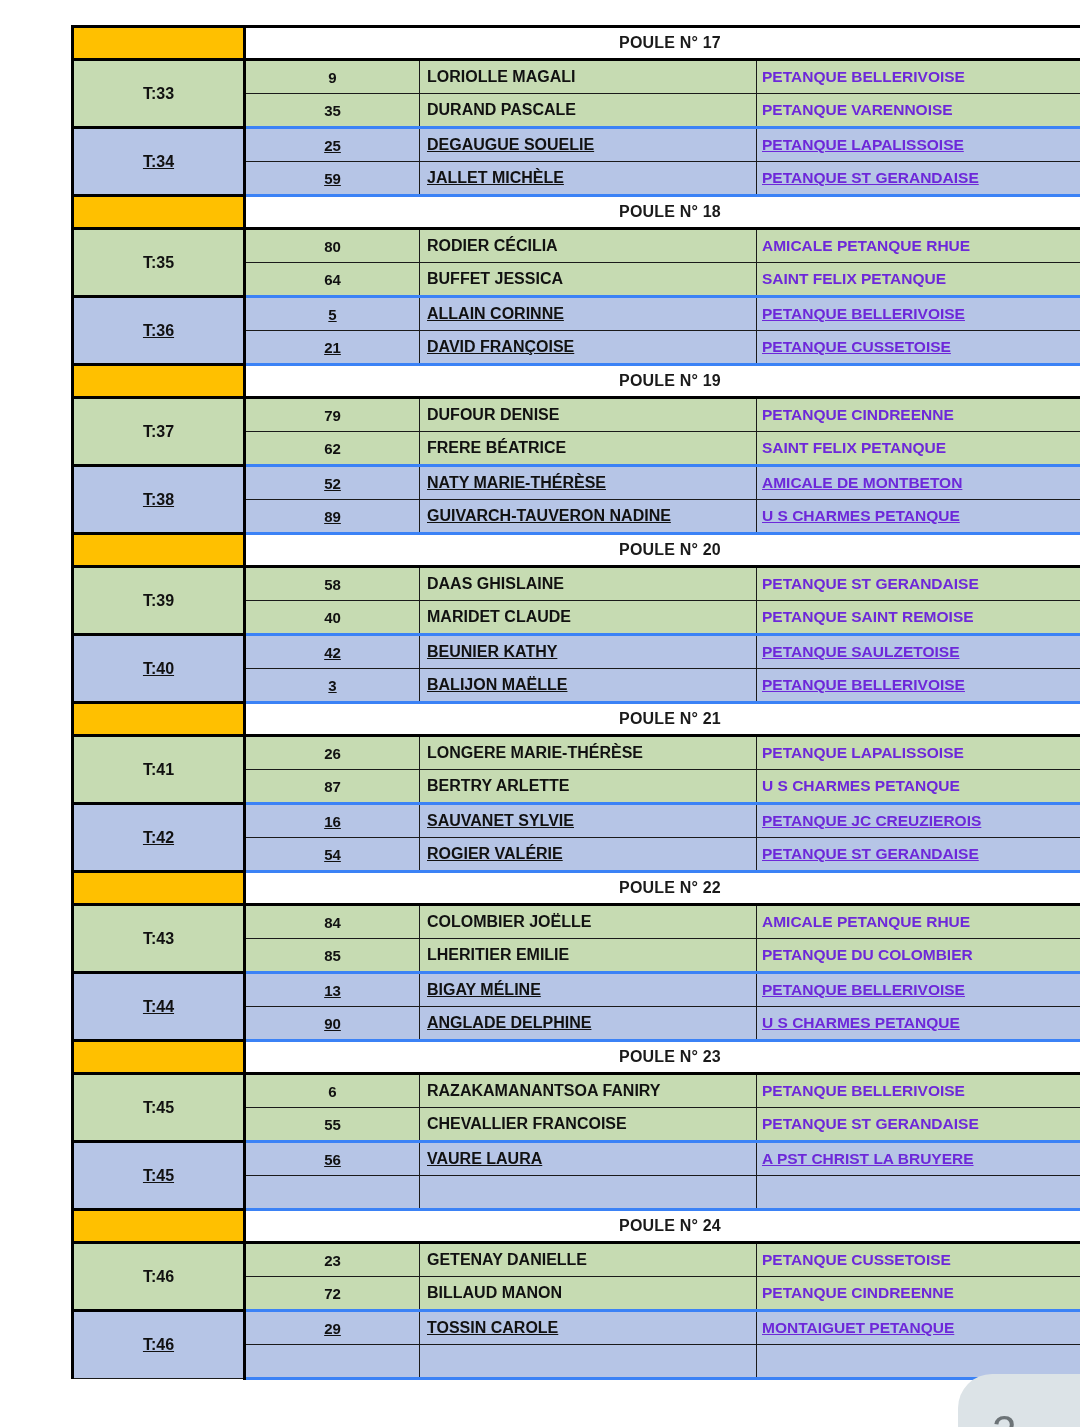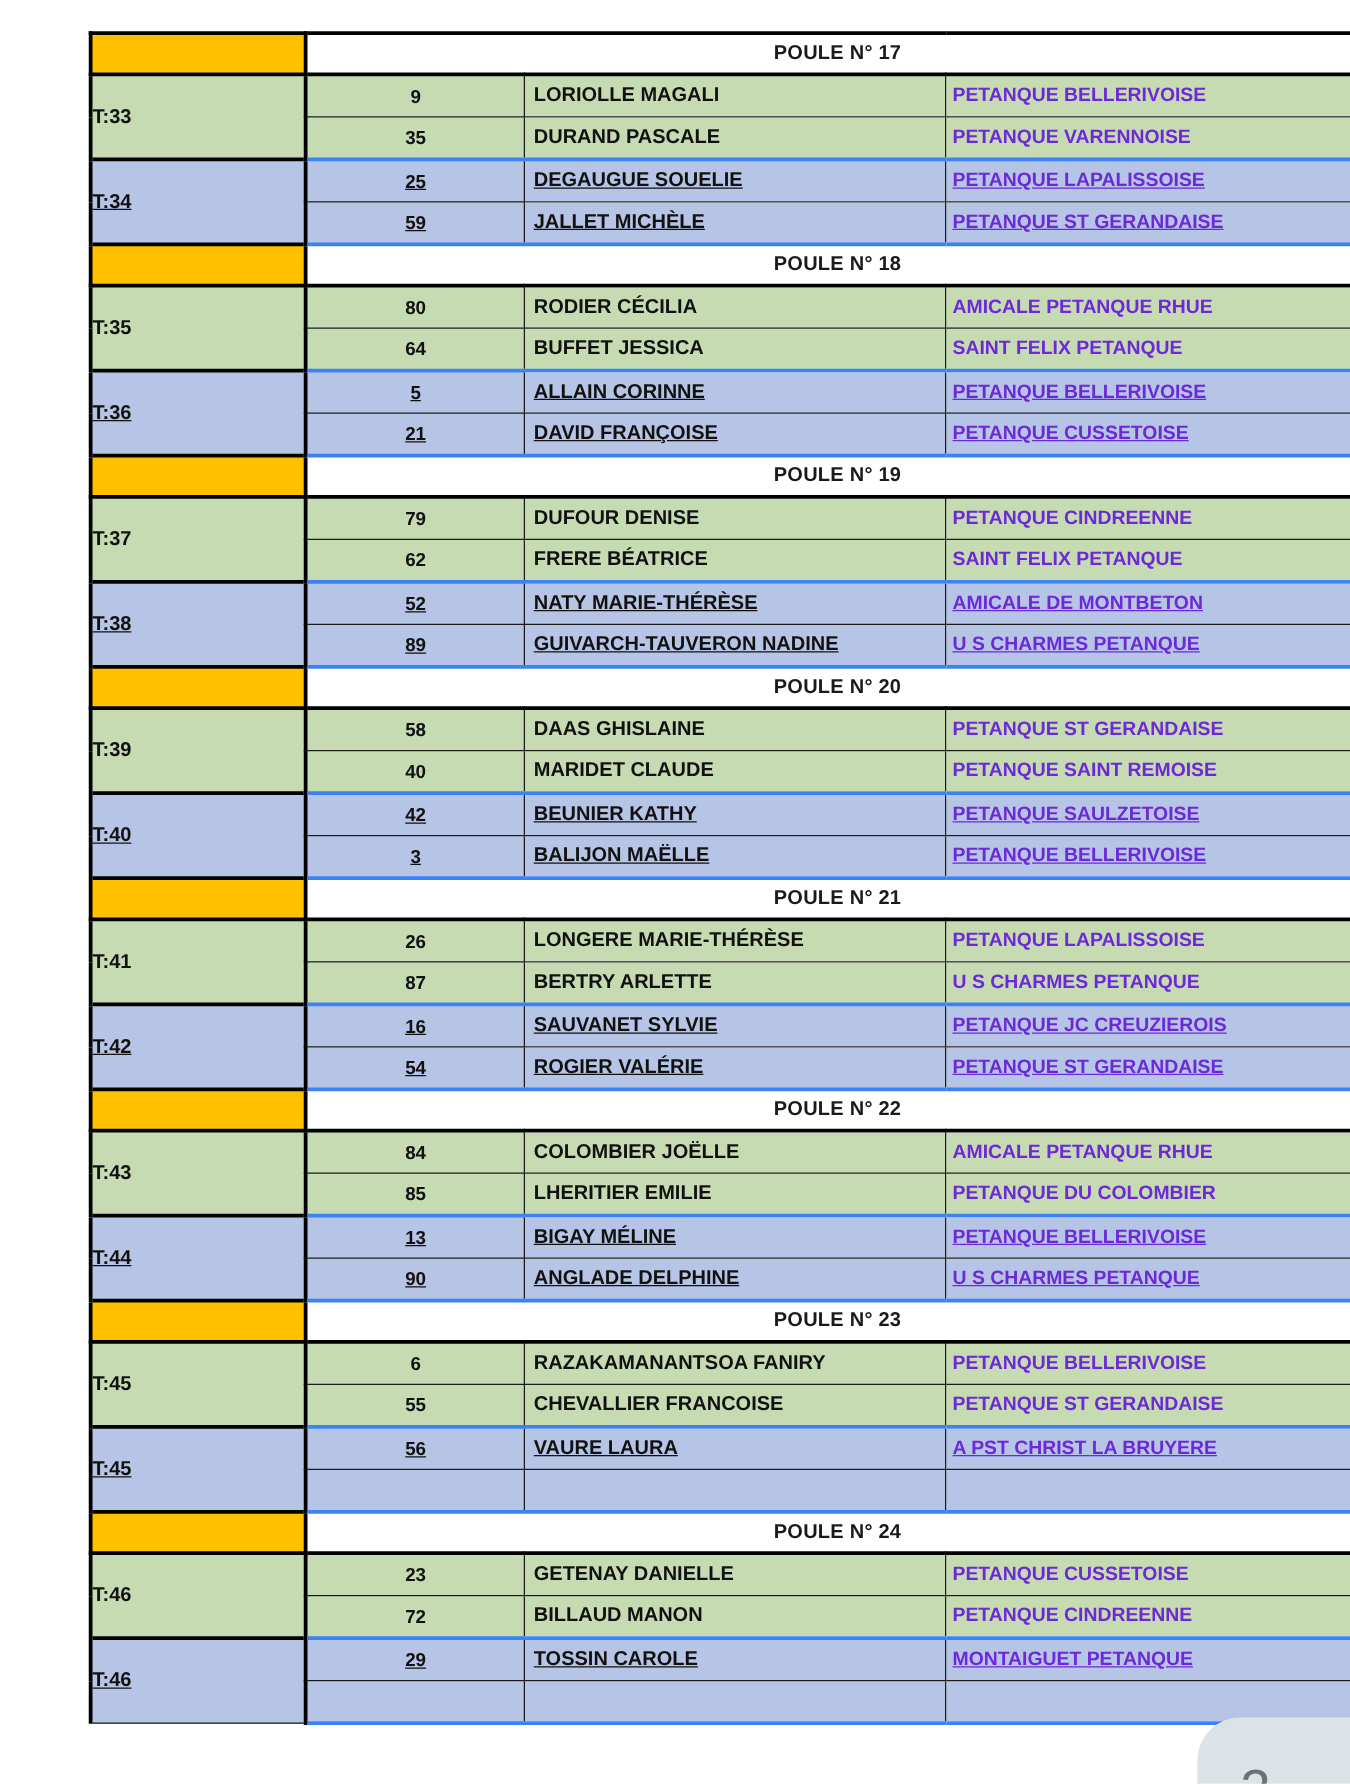--- a/index.html
+++ b/index.html
@@ -58,21 +58,21 @@
   
   tr.player td {
     height: 32px;
     padding: 0;
     vertical-align: middle;
     border: 1.5px solid #1a1a1a;
   }
   tr.player td.tee {
     border-left: 3px solid #000000;
     border-right: 3px solid #000000;
-    text-align: left;
+    text-align: center;
     font-size: 16px;
     font-weight: bold;
     color: #111111;
   }
   tr.player td.num {
     text-align: center;
     font-size: 15px;
     font-weight: bold;
     color: #111111;
   }

